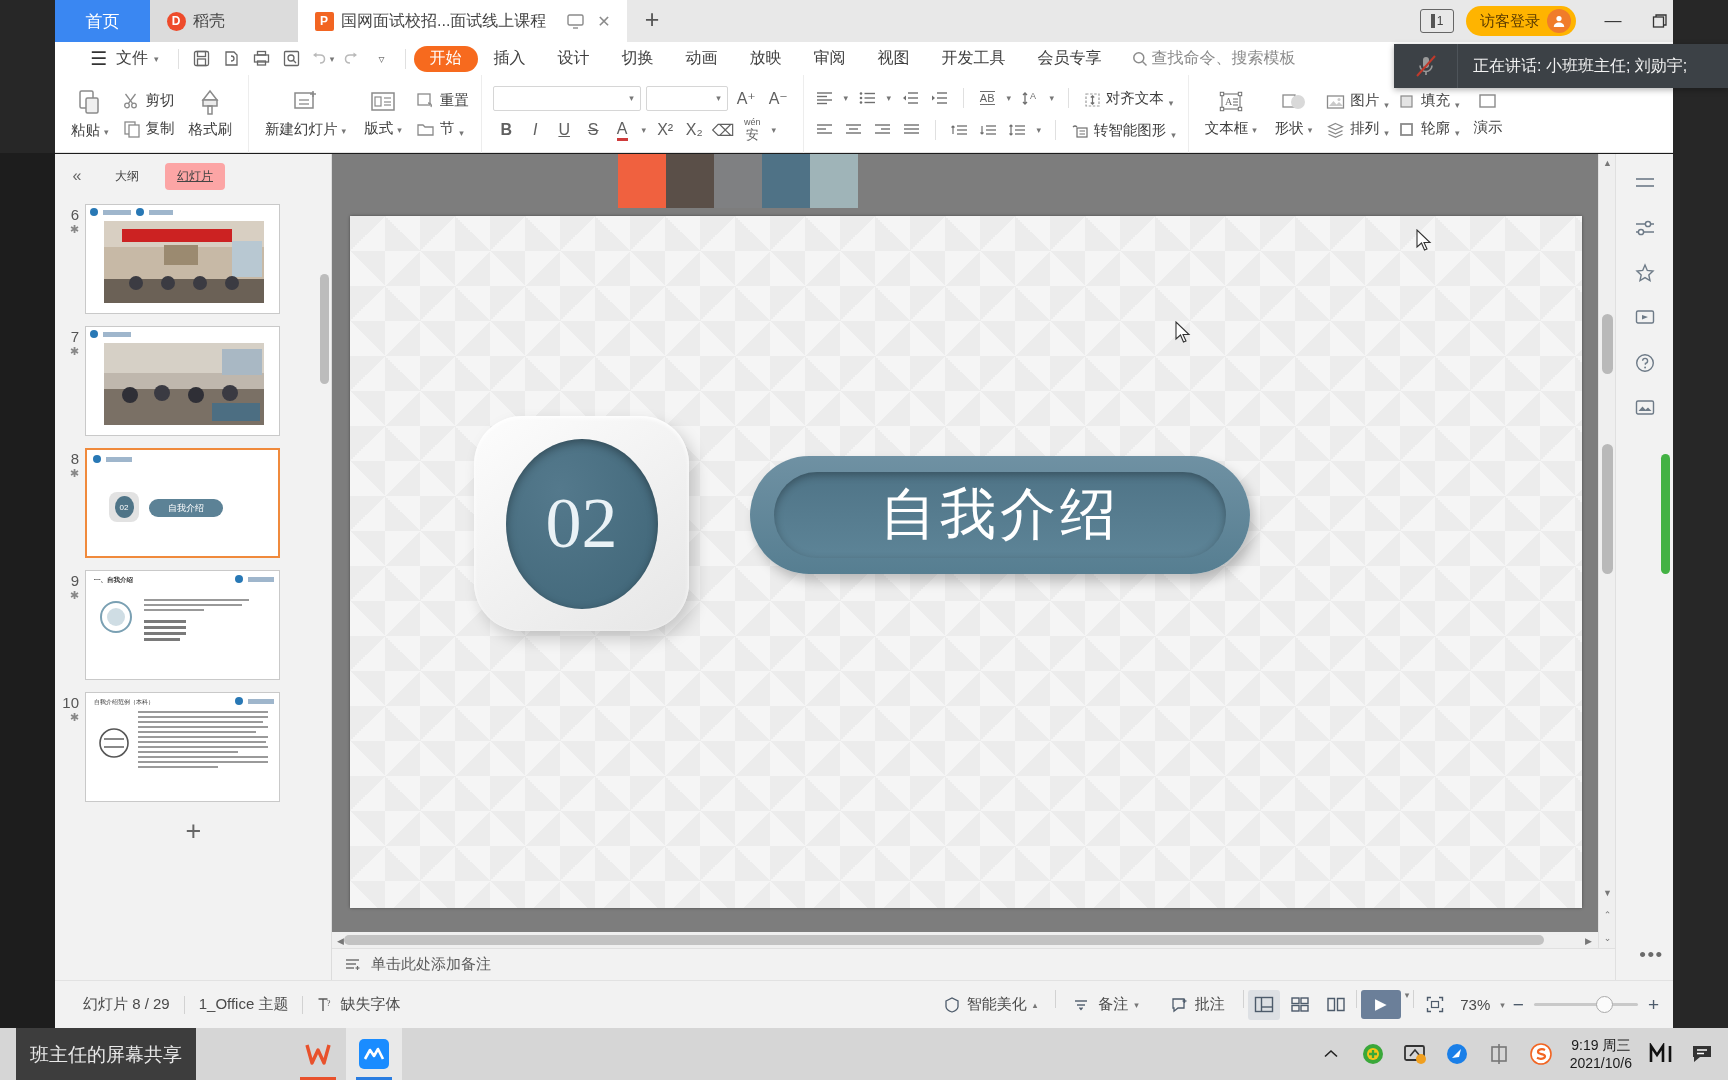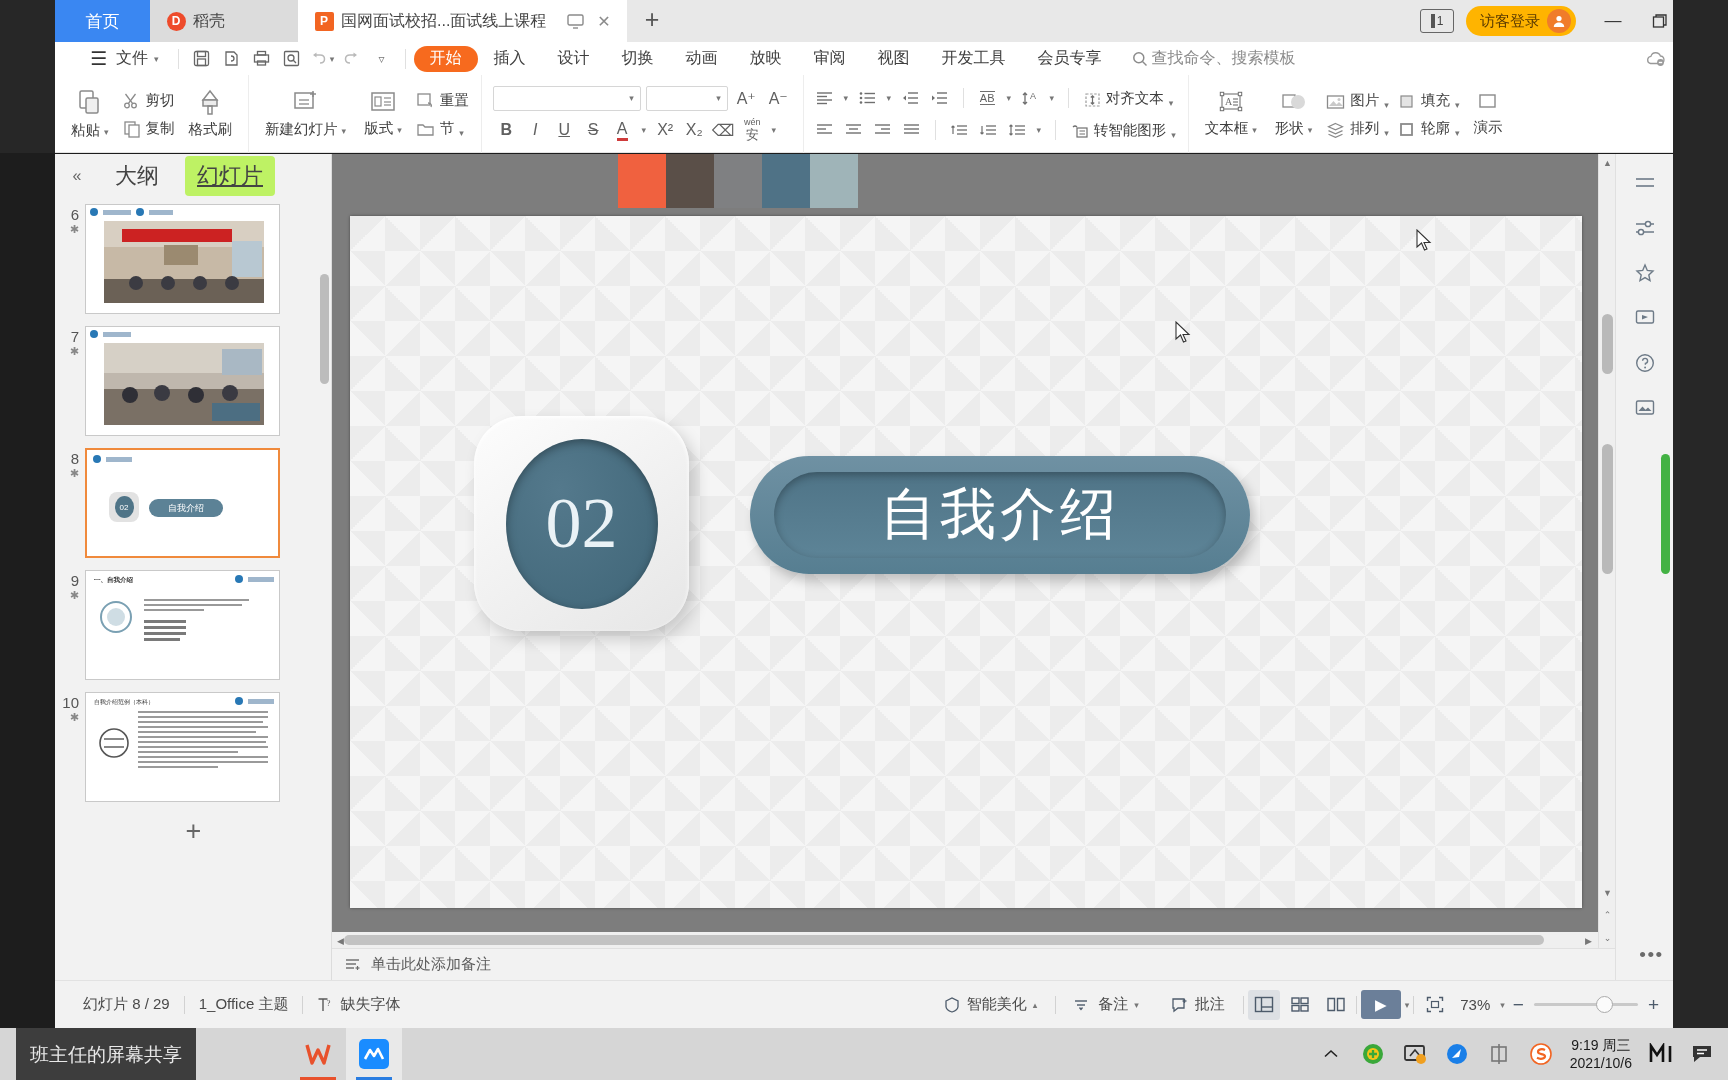--- a/index.html
+++ b/index.html
@@ -101,22 +101,22 @@
   .fmt-row { display: flex; align-items: center; gap: 2px; }
   .fmt-btn { width: 27px; height: 26px; display: flex; align-items: center; justify-content: center; font-size: 16px; color: #606060; }
 
   
   .leftpanel {
     position: absolute; left: 55px; top: 154px; width: 277px; height: 826px;
     background: #f2f2f2; border-right: 1px solid #dcdcdc;
   }
   .lp-head { height: 44px; display: flex; align-items: center; gap: 14px; padding: 0 10px; }
   .collapse { font-size: 16px; color: #666; width: 24px; text-align: center; }
-  .lp-tab { font-size: 22px; color: #444; padding: 5px 12px; border-radius: 4px; }
-  .lp-tab.active { background: #bef264; text-decoration: underline; }
+  .lp-tab { font-size: 12px; color: #444; padding: 5px 12px; border-radius: 4px; }
+  .lp-tab.active { background: #fca5a5; text-decoration: underline; }
   .thumbs { position: absolute; left: 0; top: 44px; width: 277px; height: 782px; overflow: hidden; }
   .thumb-row { display: flex; align-items: flex-start; padding: 6px 0 6px 0; }
   .thumb-num { width: 30px; text-align: right; padding-right: 6px; font-size: 15px; color: #555; padding-top: 2px; }
   .thumb-num .star { display: block; font-size: 11px; color: #888; }
   .thumb {
     width: 195px; height: 110px; background: #fff; border: 1px solid #c9c9c9;
     position: relative; overflow: hidden;
   }
   .thumb.selected { border: 2.5px solid #f08a3c; }
   .thumb-hdr { position:absolute; left:4px; top:3px; display:flex; gap:5px; align-items:center; }
@@ -206,21 +206,21 @@
   .right-dark { position: absolute; left: 1673px; top: 0; width: 55px; height: 1028px; background: #272727; }
 
   
   .statusbar {
     position: absolute; left: 55px; top: 980px; width: 1618px; height: 48px;
     background: #f2f2f2; display: flex; align-items: center; padding: 0 14px;
     font-size: 15px; color: #4a4a4a; border-top: 1px solid #e2e2e2;
   }
   .sb-item { display: flex; align-items: center; gap: 6px; padding: 0 14px; white-space: nowrap; }
   .sb-sep { width: 1px; height: 18px; background: #d2d2d2; }
-  .sb-right { margin-left: auto; display: flex; align-items: center; gap: 4px; }
+  .sb-right { margin-left: auto; display: flex; gap: 4px; }
   .view-btn { width: 32px; height: 30px; display: flex; align-items: center; justify-content: center; color: #4d5b6b; border-radius: 3px; }
   .view-btn.active { background: #dde0e4; }
   .play-btn {
     width: 40px; height: 29px; background: #6b7f99; border-radius: 3px;
     display:flex; align-items:center; justify-content:center; color:#fff; font-size: 15px;
   }
   .zoomslider { display: flex; align-items: center; gap: 10px; }
   .zs-track { width: 104px; height: 3px; background: #c9c9c9; position: relative; border-radius: 2px; }
   .zs-knob { position: absolute; left: 62px; top: -7px; width: 17px; height: 17px; border-radius: 50%; background: #fbfbfb; border: 1.5px solid #aaa; }
   .dots { font-size: 19px; color: #6b6b6b; letter-spacing: 1.5px; padding-left: 14px; }
@@ -1097,20 +1097,31 @@
       <div class="zoomslider">
         <span style="font-size:19px; color:#4d5b6b">−</span>
         <div class="zs-track">
             <div class="zs-knob"></div>
           </div>
         <span style="font-size:19px; color:#4d5b6b">+</span>
       </div>
     </div>
   </div>
 
+  <div class="meetbar">
+    <div class="meet-mic">
+      <svg width="26" height="26" viewBox="0 0 26 26">
+        <rect x="10" y="4" width="6" height="11" rx="3" fill="#9a9a9a"></rect>
+        <path d="M7 12.5a6 6 0 0 0 12 0" fill="none" stroke="#9a9a9a" stroke-width="1.6"></path>
+        <line x1="13" y1="18.5" x2="13" y2="22" stroke="#9a9a9a" stroke-width="1.6"></line>
+        <line x1="4" y1="23" x2="22" y2="3" stroke="#c0392b" stroke-width="2"></line>
+      </svg>
+    </div>
+    <div class="meet-text">正在讲话: 小班班主任; 刘勋宇;</div>
+  </div>
 
   <div class="taskbar">
     <div style="width:290px"></div>
     <div class="tb-app">
       <svg width="28" height="28" viewBox="0 0 28 28">
           <path d="M3 5 L8 23 L14 10 L20 23 L25 5" fill="none" stroke="#e8512c" stroke-width="3.4" stroke-linejoin="round"></path>
         </svg>
       <div class="underline" style="background:#e8512c"></div>
     </div>
     <div class="tb-app active">

